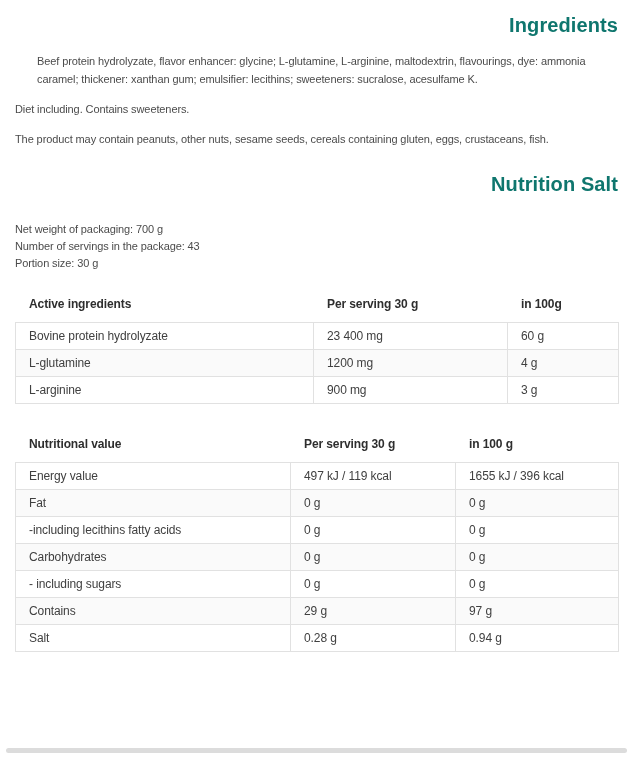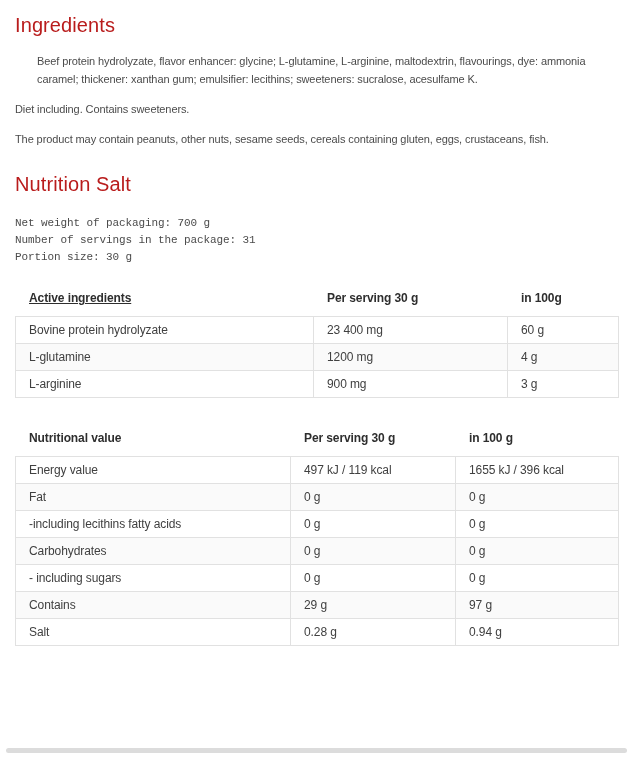--- a/index.html
+++ b/index.html
@@ -8,35 +8,36 @@
     width: 633px;
     height: 761px;
     font-family: "Liberation Sans", sans-serif;
     color: #4b4b4b;
     overflow: hidden;
   }
   .page { padding: 14px 15px 0 15px; width: 633px; position: relative; height: 761px; }
 
   h1.sec-title {
     font-size: 20px;
-    font-weight: 400;
-    color: #b91c1c;
+    font-weight: 700;
+    color: #0f766e;
     letter-spacing: 0.1px;
+    text-align: right;
   }
   .body-text {
     font-size: 11px;
     letter-spacing: -0.1px;
     line-height: 18px;
     color: #4b4b4b;
     max-width: 610px;
   }
   .mt14 { margin-top: 15px; margin-left: 22px; }
   .mt12 { margin-top: 12px; }
   .nutrition-title { margin-top: 25px; }
-  .meta-block { margin-top: 19px; font-family: Liberation Mono, monospace; }
+  .meta-block { margin-top: 25px; }
   .meta-line {
     font-size: 11px;
     letter-spacing: -0.1px;
     line-height: 17px;
     color: #4b4b4b;
   }
 
   .thead {
     display: flex;
     align-items: center;
@@ -46,21 +47,21 @@
   }
   .thead .hcell {
     font-size: 12px;
     font-weight: 700;
     color: #2e2e2e;
     padding-left: 14px;
     letter-spacing: -0.1px;
   }
   .t2head { margin-top: 28px; }
 
-  .t1c1 { width: 298px; text-decoration: underline; }
+  .t1c1 { width: 298px; }
   .t1c2 { width: 194px; }
   .t1c3 { width: 111px; }
   .t2c1 { width: 275px; }
   .t2c2 { width: 165px; }
   .t2c3 { width: 163px; }
 
   table.ntable {
     width: 603px;
     border-collapse: collapse;
     table-layout: fixed;
@@ -98,21 +99,21 @@
     <p class="body-text mt14">Beef protein hydrolyzate, flavor enhancer: glycine; L-glutamine, L-arginine, maltodextrin, flavourings, dye: ammonia caramel; thickener: xanthan gum; emulsifier: lecithins; sweeteners: sucralose, acesulfame K.</p>
     <p class="body-text mt12">Diet including. Contains sweeteners.</p>
     <p class="body-text mt12">The product may contain peanuts, other nuts, sesame seeds, cereals containing gluten, eggs, crustaceans, fish.</p>
   </section>
 
   <section>
     <h1 class="sec-title nutrition-title">Nutrition Salt</h1>
 
     <div class="meta-block">
       <p class="meta-line">Net weight of packaging: 700 g</p>
-      <p class="meta-line">Number of servings in the package: 31</p>
+      <p class="meta-line">Number of servings in the package: 43</p>
       <p class="meta-line">Portion size: 30 g</p>
     </div>
 
     <div class="thead">
       <div class="hcell t1c1">Active ingredients</div>
       <div class="hcell t1c2">Per serving 30 g</div>
       <div class="hcell t1c3">in 100g</div>
     </div>
 
     <table class="ntable">

